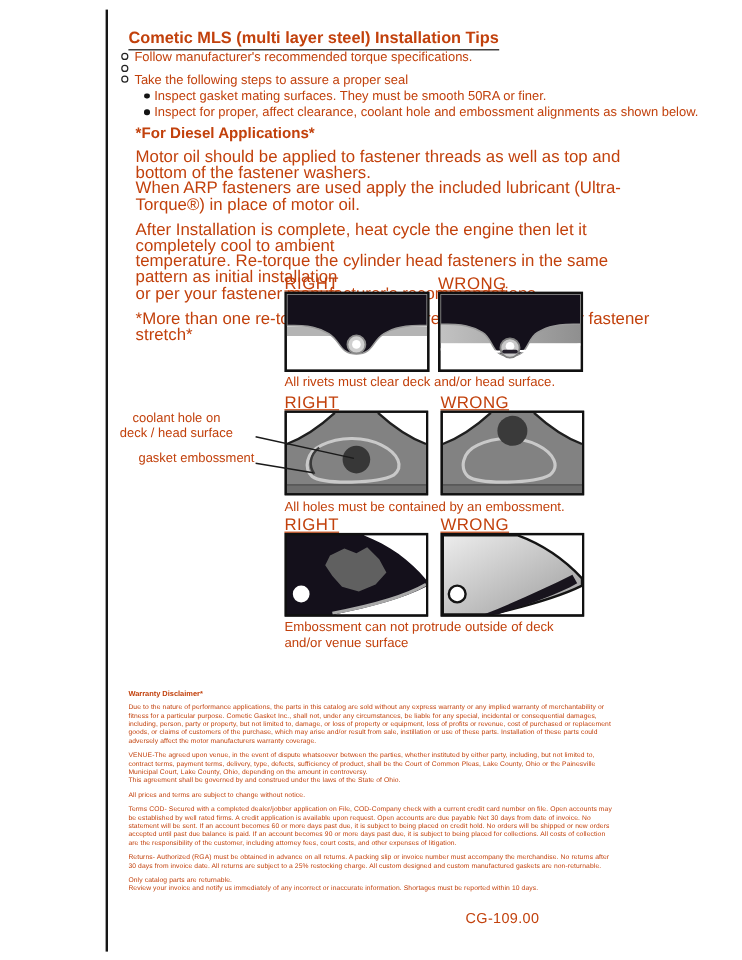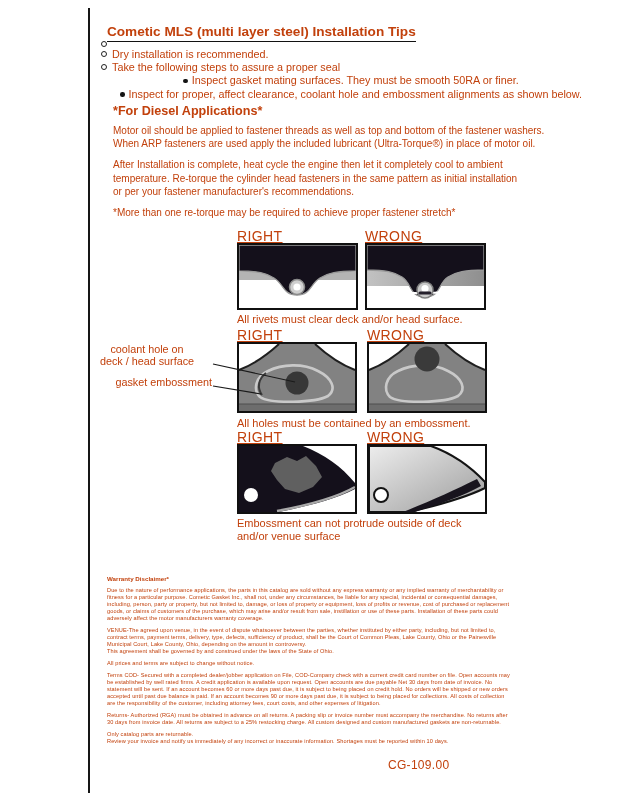--- a/index.html
+++ b/index.html
@@ -8,26 +8,26 @@
     font-family:"Liberation Sans","DejaVu Sans",sans-serif;color:#c2410c;
   }
   .abs{position:absolute;}
   .left-rule{left:88px;top:8px;width:1.5px;height:785px;background:#161616;}
   .title{
     left:107px;top:24px;font-size:13.6px;font-weight:bold;
     border-bottom:1.8px solid #121212;padding-bottom:2px;white-space:nowrap;
   }
   .bullets{left:101px;top:42px;font-size:10.8px;line-height:13.2px;}
   .b-row{display:flex;align-items:baseline;white-space:nowrap;}
-  .b-row.sub{margin-left:19px;justify-content:center;}
+  .b-row.sub{margin-left:19px;}
   .ring{flex:none;width:4px;height:4px;border:1.1px solid #222;border-radius:50%;margin-right:5px;position:relative;top:-1px;}
   .dot{flex:none;width:4.5px;height:4.5px;background:#141414;border-radius:50%;margin-right:4px;position:relative;top:-1px;}
   .diesel{left:113px;top:104px;width:432px;}
   .diesel h2{margin:0 0 6px 0;font-size:12.6px;font-weight:bold;}
-  .diesel p{margin:0 0 8px 0;font-size:10px;line-height:13.2px;white-space:pre-line;}
+  .diesel p{margin:0 0 8px 0;font-size:14px;line-height:13.2px;white-space:pre-line;}
   .fig-label{font-size:14px;font-weight:400;letter-spacing:0.4px;text-align:left;white-space:nowrap;text-decoration:underline;}
   .caption{font-size:11px;line-height:12.5px;white-space:pre-line;}
   .callout{font-size:10.8px;line-height:12px;white-space:pre-line;}
   .callout.right{text-align:right;}
   .figbox{display:block;}
   .warranty{left:107px;top:575px;width:462px;}
   .warranty h3{margin:0 0 5px 0;font-size:6.2px;font-weight:bold;}
   .warranty p{margin:0 0 5px 0;font-size:5.6px;line-height:7px;white-space:pre-line;letter-spacing:0.1px;}
   .page-code{left:388px;top:758px;font-size:12px;letter-spacing:0.3px;white-space:nowrap;}
   svg{display:block;}
@@ -38,24 +38,24 @@
 
 <div class="page">
 
   <div class="abs left-rule"></div>
 
   <div class="abs title">Cometic MLS (multi layer steel) Installation Tips</div>
 
   <div class="abs bullets">
     <div class="b-row">
       <span class="ring"></span>
+      <span>Follow manufacturer's recommended torque specifications.</span>
     </div>
     <div class="b-row">
       <span class="ring"></span>
-      <span>Dry installation is recommended.</span>
     </div>
     <div class="b-row">
       <span class="ring"></span>
       <span>Take the following steps to assure a proper seal</span>
     </div>
     <div class="b-row sub">
       <span class="dot"></span>
       <span>Inspect gasket mating surfaces.  They must be smooth 50RA or finer.</span>
     </div>
     <div class="b-row sub">

